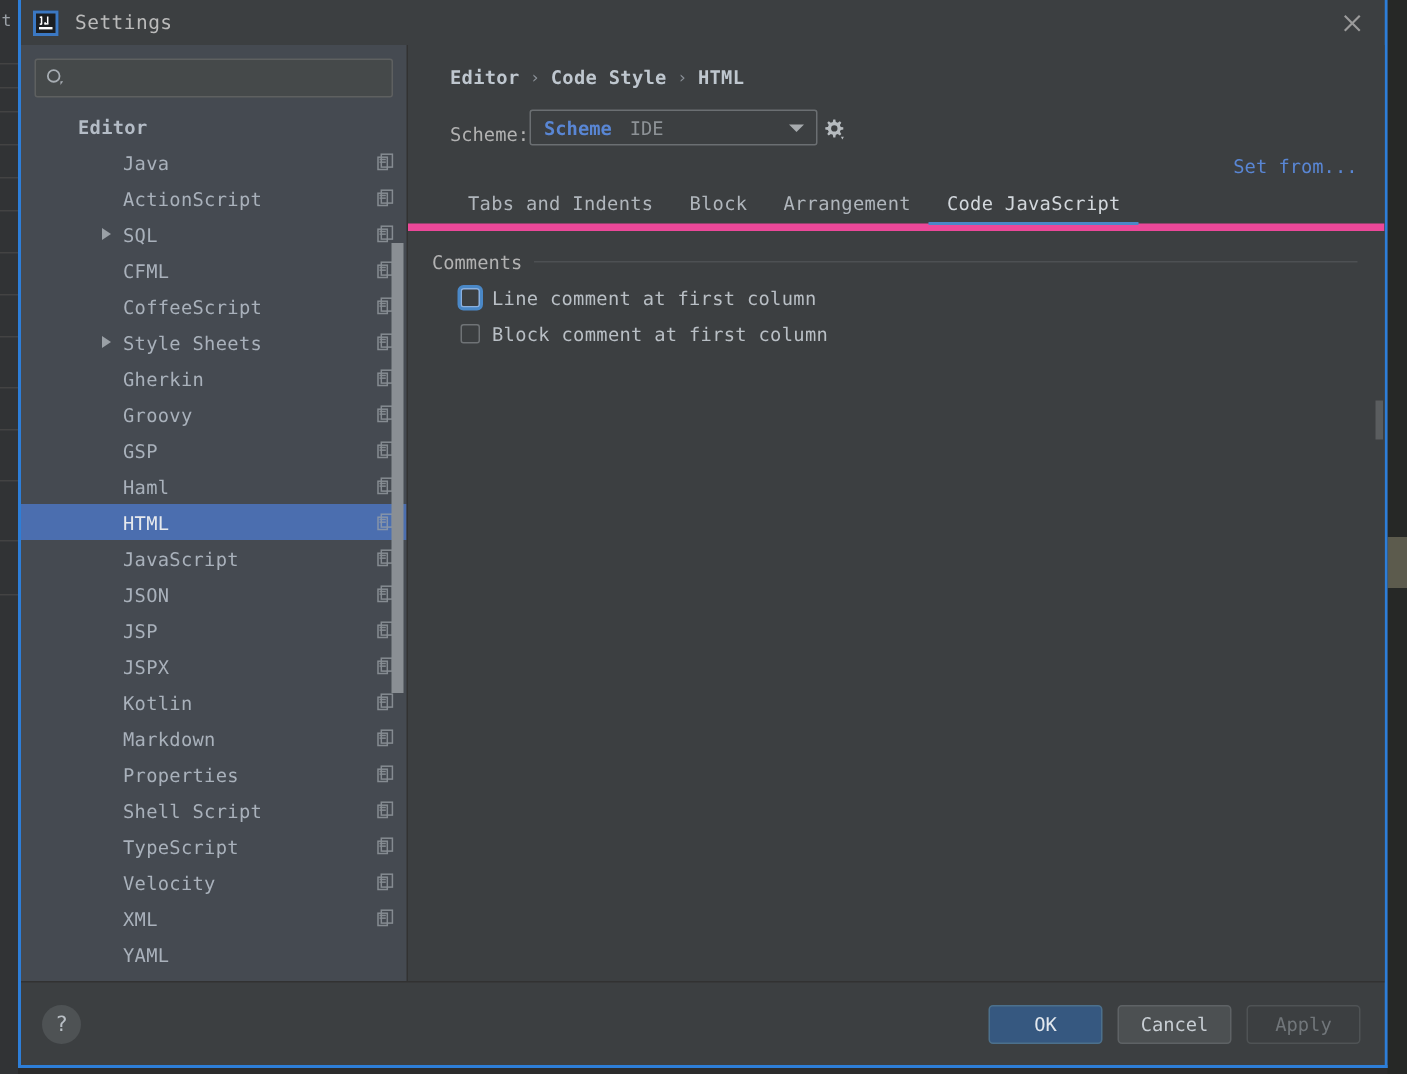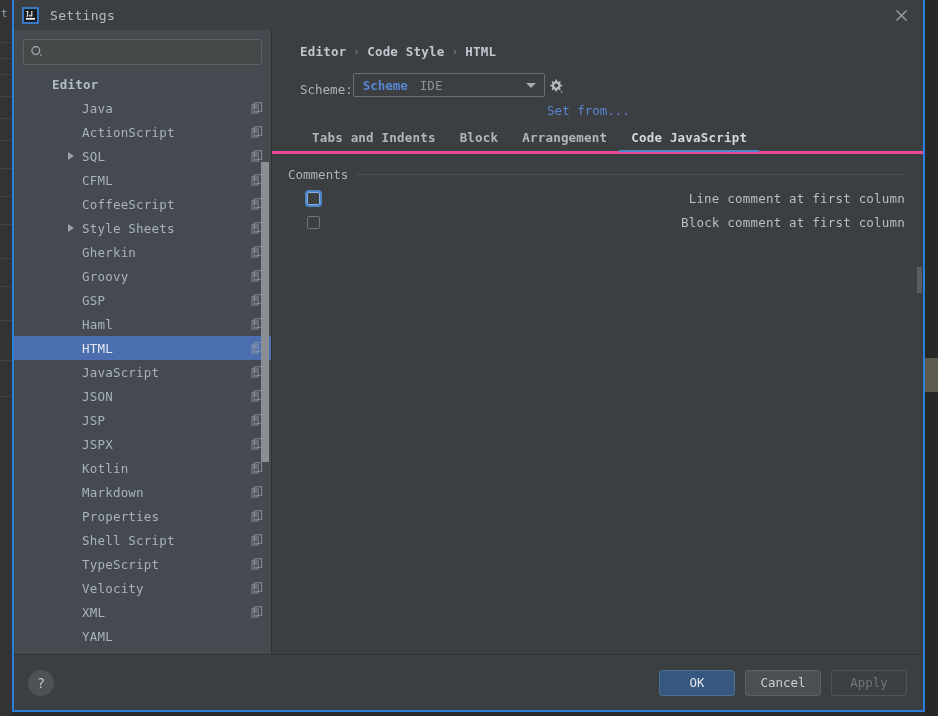--- a/index.html
+++ b/index.html
@@ -275,37 +275,36 @@
     width: 22px; height: 22px;
     display: flex;
     align-items: center;
     justify-content: center;
     cursor: pointer;
   }
   #gear-btn svg { display: block; }
 
   #setfrom-row {
     display: flex;
-    justify-content: center;
+    justify-content: flex-end;
     padding: 6px 18px 0 0;
   }
   #setfrom-link {
     color: #5986d4;
     font-size: 12.5px;
     cursor: pointer;
   }
 
   #tabs {
     display: flex;
     align-items: flex-end;
     margin: 9px 0 0 0;
     padding: 0 0 0 28px;
-    border-bottom: 3px solid #ec4899;
+    border-bottom: 5px solid #ec4899;
     height: 27px;
-    font-weight: bold;
   }
   .tab {
     padding: 0 12px 6px 12px;
     color: #b0b6bc;
     font-size: 12.5px;
     cursor: pointer;
     position: relative;
     letter-spacing: .2px;
   }
   .tab.active { color: #d3d8dd; }
@@ -333,21 +332,20 @@
     height: 1px;
     background: #4d5053;
   }
   .checkbox-row {
     display: flex;
     align-items: center;
     gap: 8px;
     margin-top: 9px;
     padding-left: 19px;
     cursor: pointer;
-    justify-content: space-between;
   }
   .cbox {
     width: 13px; height: 13px;
     background: #3c3f41;
     border: 1px solid #6f7376;
     border-radius: 2px;
     flex: 0 0 auto;
   }
   .checkbox-row.focused .cbox {
     border: 1px solid #8ab0df;

